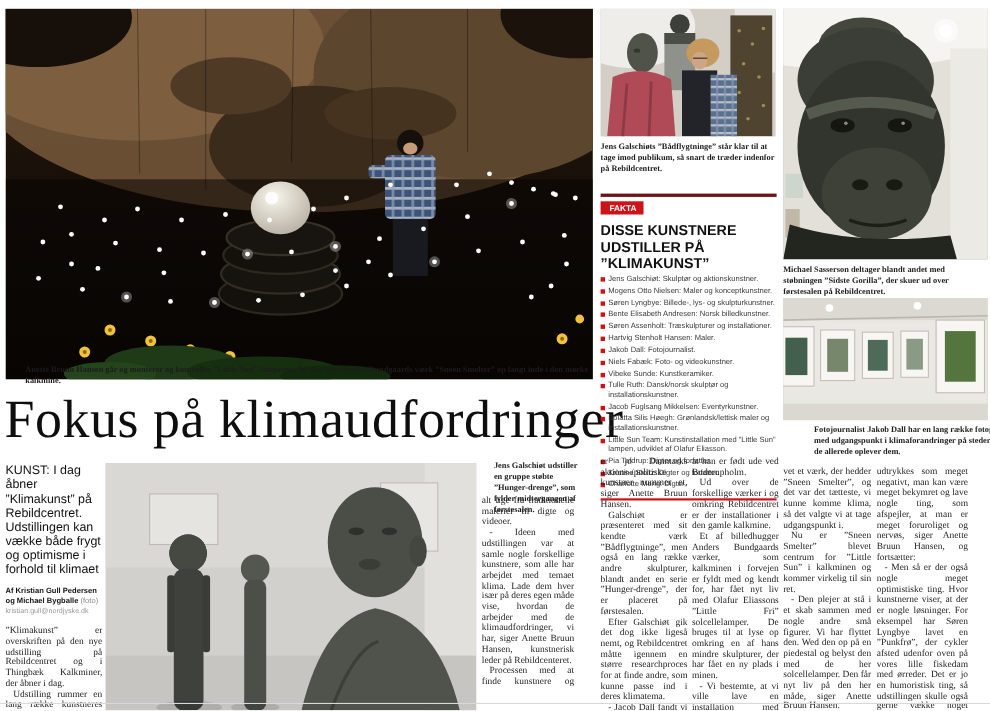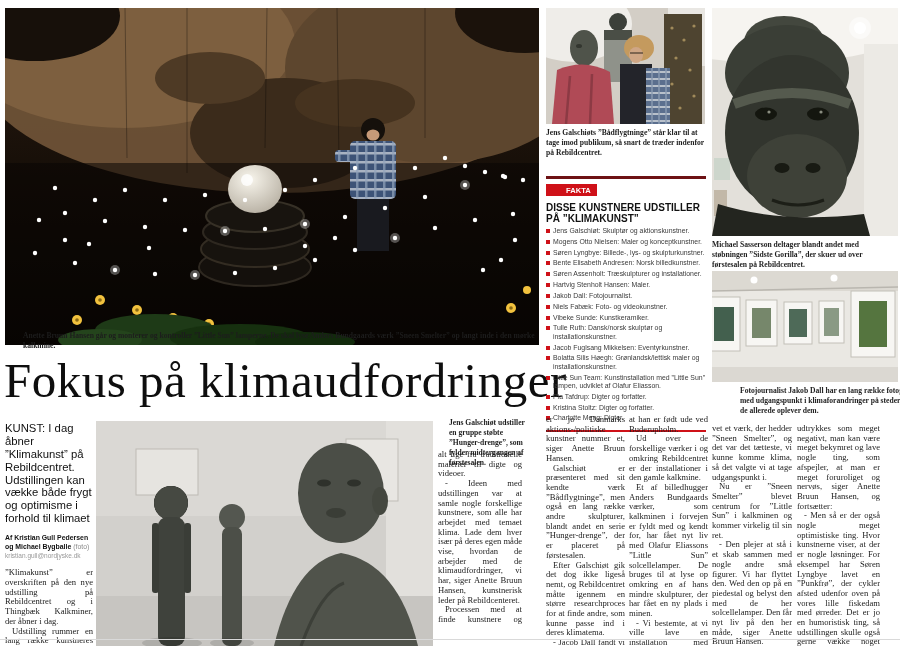--- a/index.html
+++ b/index.html
@@ -24,22 +24,22 @@
   .byline{margin-top:9px;font-size:6.9px;line-height:1.25;font-weight:bold;color:#111;}
   .byline .credit{color:#8a8a8a;font-weight:normal;}
   .byline .email{display:block;font-weight:normal;color:#999;font-size:6.5px;margin-top:1px;}
   .intro-body{margin-top:8px;font-family:"Liberation Serif",serif;font-size:8.6px;
               line-height:1.13;text-align:justify;hyphens:auto;}
   .intro-body p{margin:0;} .intro-body p + p{text-indent:7px;}
   
   .fakta{position:absolute;left:546px;top:176px;width:160px;}
   .fakta-topline{height:3px;background:#6d1114;}
   .fakta-tab{display:inline-block;background:#cf1118;color:#fff;font-weight:bold;
-             font-size:7.6px;padding:2px 6px 1px 20px;margin-top:0;}
-  .fakta-title{font-weight:bold;font-size:10px;margin-top:5px;color:#111;}
+             font-size:7.6px;padding:2px 6px 1px 8px;margin-top:0;}
+  .fakta-title{font-weight:bold;font-size:13px;margin-top:5px;color:#111;}
   .fakta-items{margin-top:3px;}
   .fakta-item{display:flex;align-items:flex-start;font-size:6.9px;line-height:1.22;
               color:#3a3a3a;margin:2.4px 0;}
   .sq{flex:none;width:4px;height:4px;background:#cf1118;margin:2px 3px 0 0;}
   .fakta-bottomline{height:2px;background:#cf1118;margin-top:7px;}
   .bottom-hairline{position:absolute;left:0;top:639px;width:900px;height:1px;background:#d9d9d9;}
 </style>
 </head>
 <body>
 
@@ -379,21 +379,21 @@
 
   <p>er jo Danmarks aktions-/politiske kunstner nummer et, siger Anette Bruun Hansen.</p>
       <p>Galschiøt er præsenteret med sit kendte værk ”Bådflygtninge”, men også en lang række andre skulpturer, blandt andet en serie ”Hunger-drenge”, der er placeret på førstesalen.</p>
       <p>Efter Galschiøt gik det dog ikke ligeså nemt, og Rebildcentret måtte igennem en større researchproces for at finde andre, som kunne passe ind i deres klimatema.</p>
       <p>- Jacob Dall fandt vi eksempelvis ved at google os frem til ham. Han har fået en række fotografier med lige fra Afrika til Grønland. Områder, der alle er berørt af klimaforandringer, og det er det, han har dokumenteret igennem sin billedserie, siger Anette Bruun Hansen og tilføjer:</p>
     </div>
   <div class="body-col" style="left:629px;top:415px;width:79px;height:231px;">
 
   <p>at han er født ude ved Buderupholm.</p>
       <p>Ud over de forskellige værker i og omkring Rebildcentret er der installationer i den gamle kalkmine.</p>
-      <p>Et af billedhugger Anders Bundgaards værker, som kalkminen i forvejen er fyldt med og kendt for, har fået nyt liv med Olafur Eliassons ”Little Sun” solcellelamper. De bruges til at lyse op omkring en af hans mindre skulpturer, der har fået en ny plads i minen.</p>
+      <p>Et af billedhugger Anders Bundgaards værker, som kalkminen i forvejen er fyldt med og kendt for, har fået nyt liv med Olafur Eliassons ”Little Fri” solcellelamper. De bruges til at lyse op omkring en af hans mindre skulpturer, der har fået en ny plads i minen.</p>
       <p>- Vi bestemte, at vi ville lave en installation med ”Little Sun”. Så tænkte vi, hvad er så særligt ved vores mine? Hvad har vi egentlig af figurer af Anders Bundgaard, som kunne have et eller andet med klima at gøre? Jeg tror ikke, at Anders Bundgaard har spekuleret på klimaforandring tilbage i 1920'erne. Men han har la-</p>
     </div>
 
   <div class="photo" style="left:712px;top:8px;width:186px;height:228px;">
     <svg viewBox="0 0 186 228" preserveAspectRatio="none">
       <rect width="186" height="228" fill="#e3e0da"></rect>
       <ellipse cx="60" cy="-35" rx="210" ry="90" fill="#f6f4f0"></ellipse>
       <rect x="152" y="36" width="34" height="192" fill="#eceae5"></rect>
       <circle cx="148" cy="20" r="11" fill="#ffffff" opacity="0.5"></circle>
       <circle cx="148" cy="20" r="6" fill="#ffffff"></circle>

